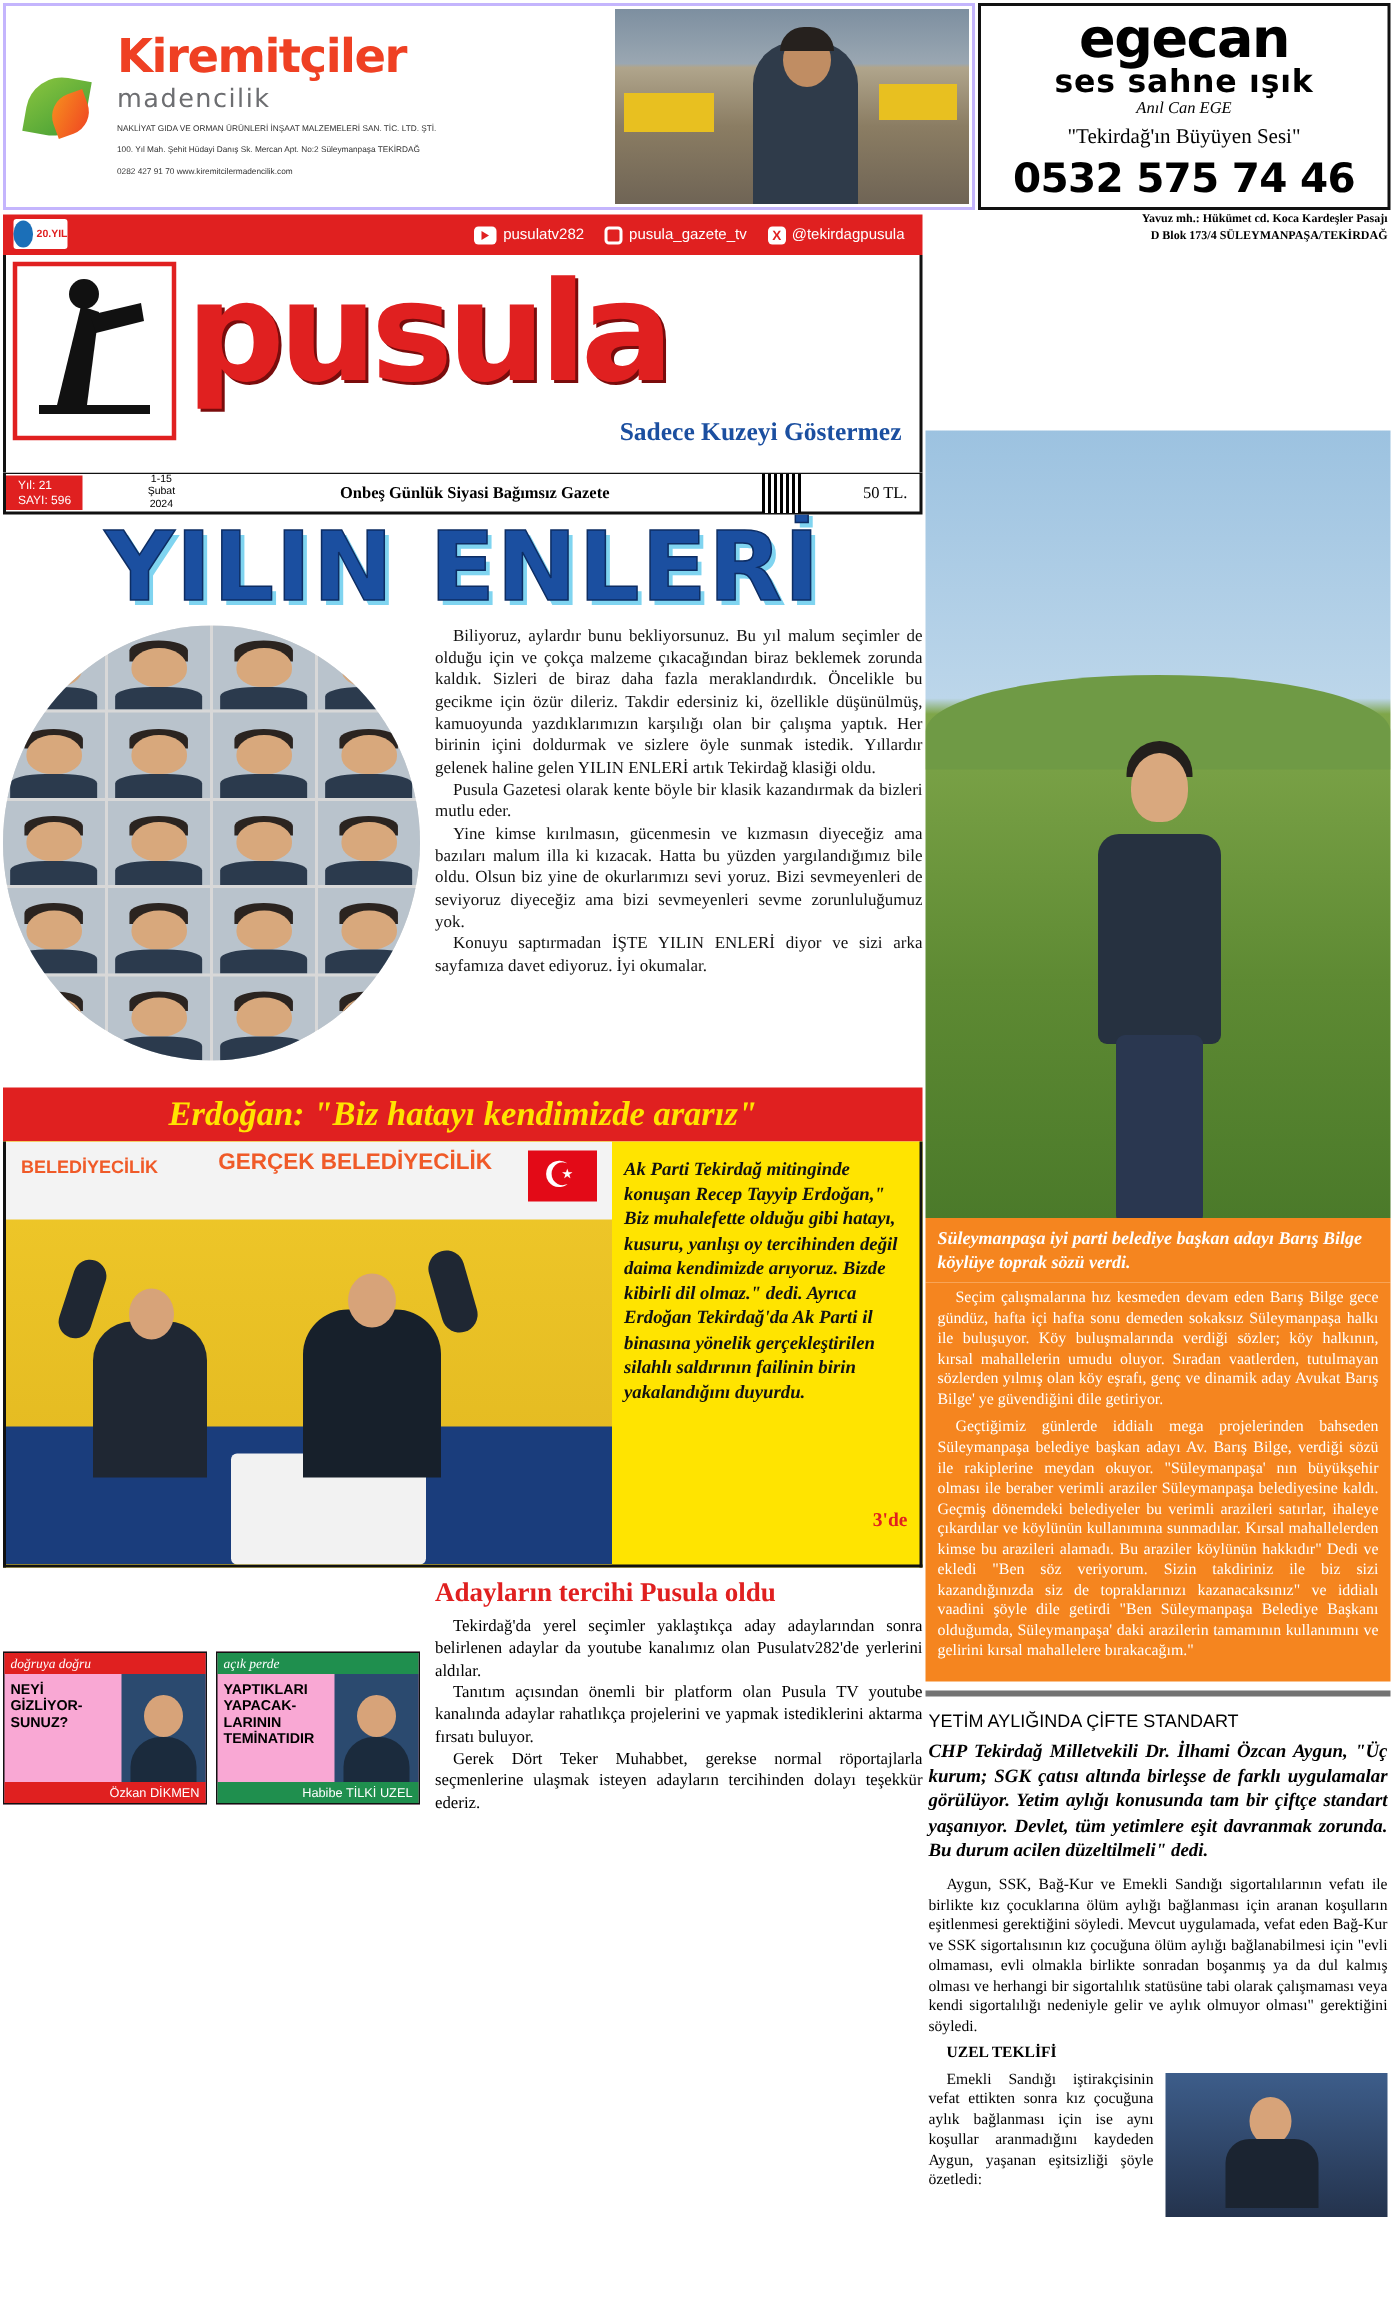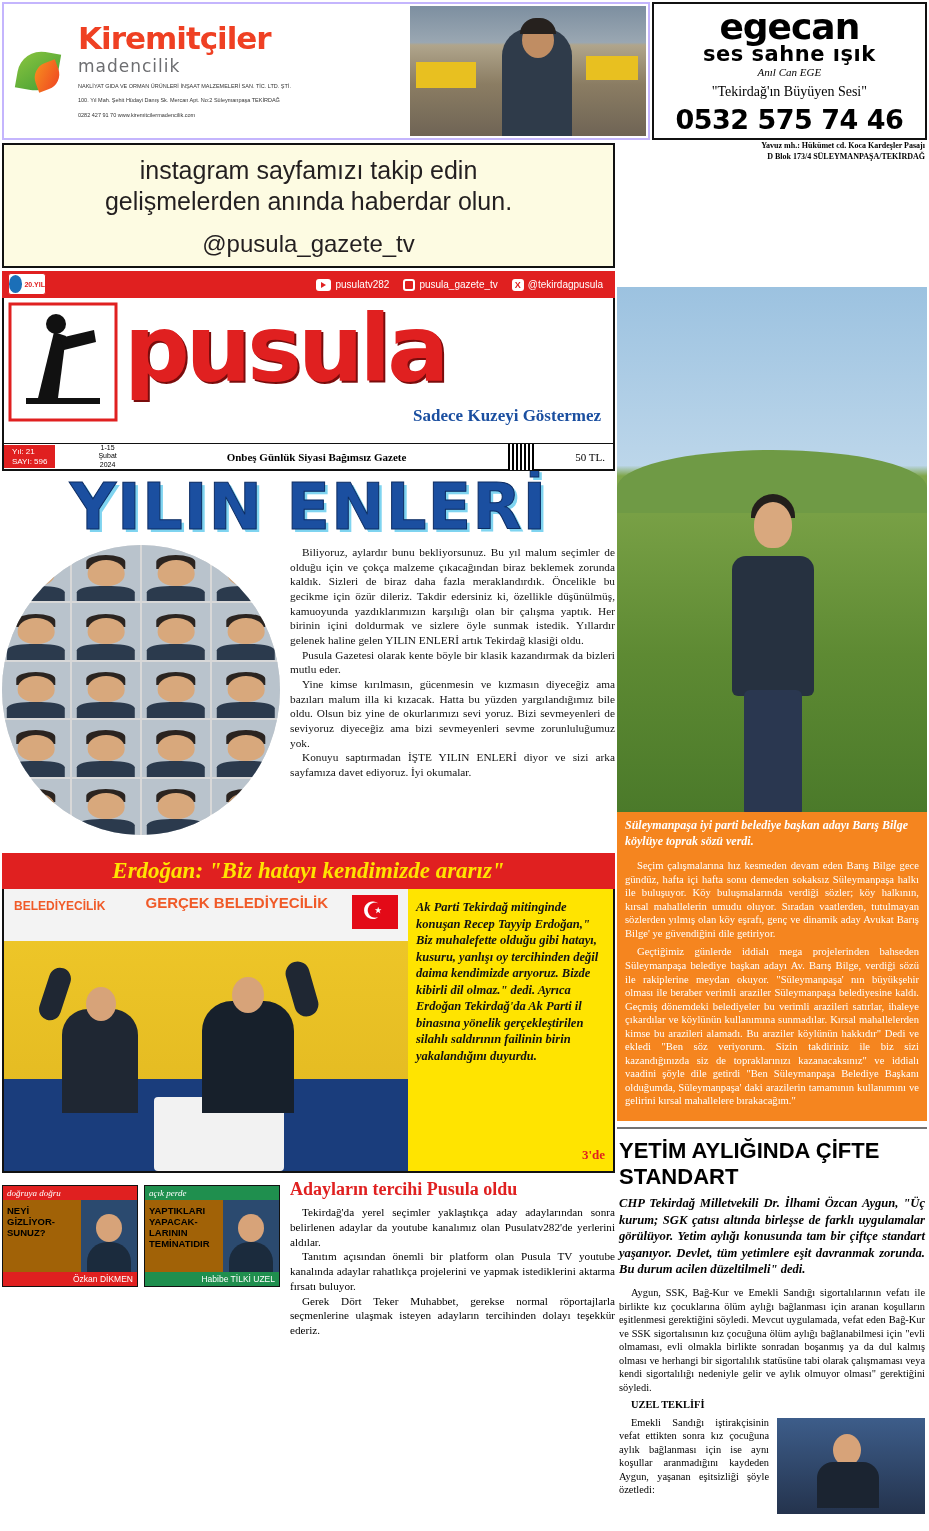--- a/index.html
+++ b/index.html
@@ -152,36 +152,36 @@
   .erd-photo .podium { position:absolute; left:150px; bottom:0; width:130px; height:74px; background:#f2f2f2; border-radius:4px;}
   .erd-photo .man1 { position:absolute; left:58px; bottom:58px; width:76px; height:104px; background:#1f2733; border-radius:26px 26px 0 0;}
   .erd-photo .man1h{ position:absolute; left:82px; bottom:150px; width:30px; height:34px; background:#d7a379; border-radius:50%;}
   .erd-photo .man2 { position:absolute; left:198px; bottom:58px; width:92px; height:112px; background:#17202b; border-radius:30px 30px 0 0;}
   .erd-photo .man2h{ position:absolute; left:228px; bottom:158px; width:32px; height:36px; background:#d7a379; border-radius:50%;}
   .erd-photo .arm { position:absolute; background:#1f2733; border-radius:14px;}
   .erd-caption {
     flex:1; padding:10px 8px; font-family:"Liberation Serif", serif; font-style:italic;
     font-weight:bold; font-size:12.5px; line-height:1.32; color:#111; position:relative;
   }
-  .erd-page { position:absolute; right:8px; bottom:8px; color:#e02020; font-weight:bold; font-size:13px; font-style:normal;}
+  .erd-page { position:absolute; right:8px; bottom:22px; color:#e02020; font-weight:bold; font-size:13px; font-style:normal;}
 
   
   .bottom-left { width:613px; margin:6px 2px 0 2px; display:flex; }
   .abone {
     width:278px; height:36px; background:#1f8f4e; color:#fff;
     font-family:"Liberation Sans", sans-serif; font-weight:bold; font-size:13px;
     display:flex; align-items:center; justify-content:center;
   }
   .aday-col { flex:1; padding-left:10px; }
   .aday-title { font-family:"Liberation Serif", serif; font-weight:bold; font-size:18px; color:#e02020; }
   .aday-text { font-family:"Liberation Serif", serif; font-size:11.2px; text-align:justify; line-height:1.32; margin-top:5px;}
   .aday-text p { margin:0; text-indent:12px;}
 
   .col-ads { width:278px; margin-top:6px; display:flex; gap:6px; }
-  .col-ad { width:136px; border:1px solid #111; background:#a16207; }
+  .col-ad { width:136px; border:1px solid #111; background:#f9a8d4;margin-top:44px; }
   .col-ad-hd { background:#e02020; color:#fff; font-family:"Liberation Serif", serif; font-style:italic; font-size:9px; padding:2px 4px; }
   .col-ad-hd.green { background:#1f8f4e; }
   .col-ad-body { display:flex; height:72px; }
   .col-ad-txt { flex:1; font-family:"Liberation Sans", sans-serif; font-weight:bold; font-size:9.5px; padding:6px 4px; line-height:1.15;}
   .col-ad-ph { width:56px; background:#2b4a6f; position:relative; }
   .col-ad-ph .hd { position:absolute; left:50%; top:14px; width:26px;height:28px; transform:translateX(-50%); background:#d7a379; border-radius:50%;}
   .col-ad-ph .bd { position:absolute; left:50%; bottom:0; width:44px;height:30px; transform:translateX(-50%); background:#1b2b3d; border-radius:20px 20px 0 0;}
   .col-ad-ft { background:#e02020; color:#fff; font-family:"Liberation Sans",sans-serif; font-size:8.5px; padding:2px 4px; text-align:right;}
   .col-ad-ft.green { background:#1f8f4e;}
 
@@ -208,22 +208,22 @@
   .bar-cap {
     background:#f5851f; color:#fff; font-family:"Liberation Serif", serif; font-style:italic;
     font-weight:bold; font-size:12px; padding:6px 8px; line-height:1.3;
   }
   .bar-text {
     background:#f5851f; color:#fff; font-family:"Liberation Serif", serif; font-size:10.6px;
     padding:4px 8px 8px 8px; text-align:justify; line-height:1.28;
   }
   .bar-text p { margin:0 0 5px 0; text-indent:12px;}
   .yetim-title {
-    font-family:"Liberation Sans", sans-serif; font-weight:bold; font-size:22px;
-    padding:9px 2px 5px 2px; border-top:2px solid #737373; margin-top:6px;
+    font-family:"Liberation Sans", sans-serif; font-weight:normal; font-size:12px;
+    padding:9px 2px 5px 2px; border-top:4px solid #737373; margin-top:6px;
   }
   .yetim-lead {
     font-family:"Liberation Serif", serif; font-style:italic; font-weight:bold; font-size:12.6px;
     line-height:1.32; text-align:justify; padding:0 2px;
   }
   .yetim-body {
     font-family:"Liberation Serif", serif; font-size:10.4px; line-height:1.3;
     text-align:justify; padding:8px 2px 0 2px; position:relative;
   }
   .yetim-body p { margin:0 0 4px 0; text-indent:12px;}
@@ -266,27 +266,20 @@
       <div class="ege-title">egecan</div>
       <div class="ege-sub">ses sahne ışık</div>
       <div class="ege-name">Anıl Can EGE</div>
       <div class="ege-slogan">"Tekirdağ'ın Büyüyen Sesi"</div>
       <div class="ege-phone">0532 575 74 46</div>
       <div class="ege-addr">Yavuz mh.: Hükümet cd. Koca Kardeşler Pasajı</div>
       <div class="ege-addr" style="margin-top:0">D Blok 173/4 SÜLEYMANPAŞA/TEKİRDAĞ</div>
     </div>
   </div>
 
-  <div class="second-row">
-    <div class="insta-banner">
-      <div class="insta-l1">instagram sayfamızı takip edin</div>
-      <div class="insta-l1">gelişmelerden anında haberdar olun.</div>
-      <div class="insta-l2">@pusula_gazete_tv</div>
-    </div>
-  </div>
 
   <div class="third-row">
     <div class="masthead">
       <div class="social-bar">
         <div class="yil-badge">
           <div class="circ"></div>
           <div class="txt">20.YIL</div>
         </div>
         <div class="soc-item">
           <span class="soc-ico play"></span>

